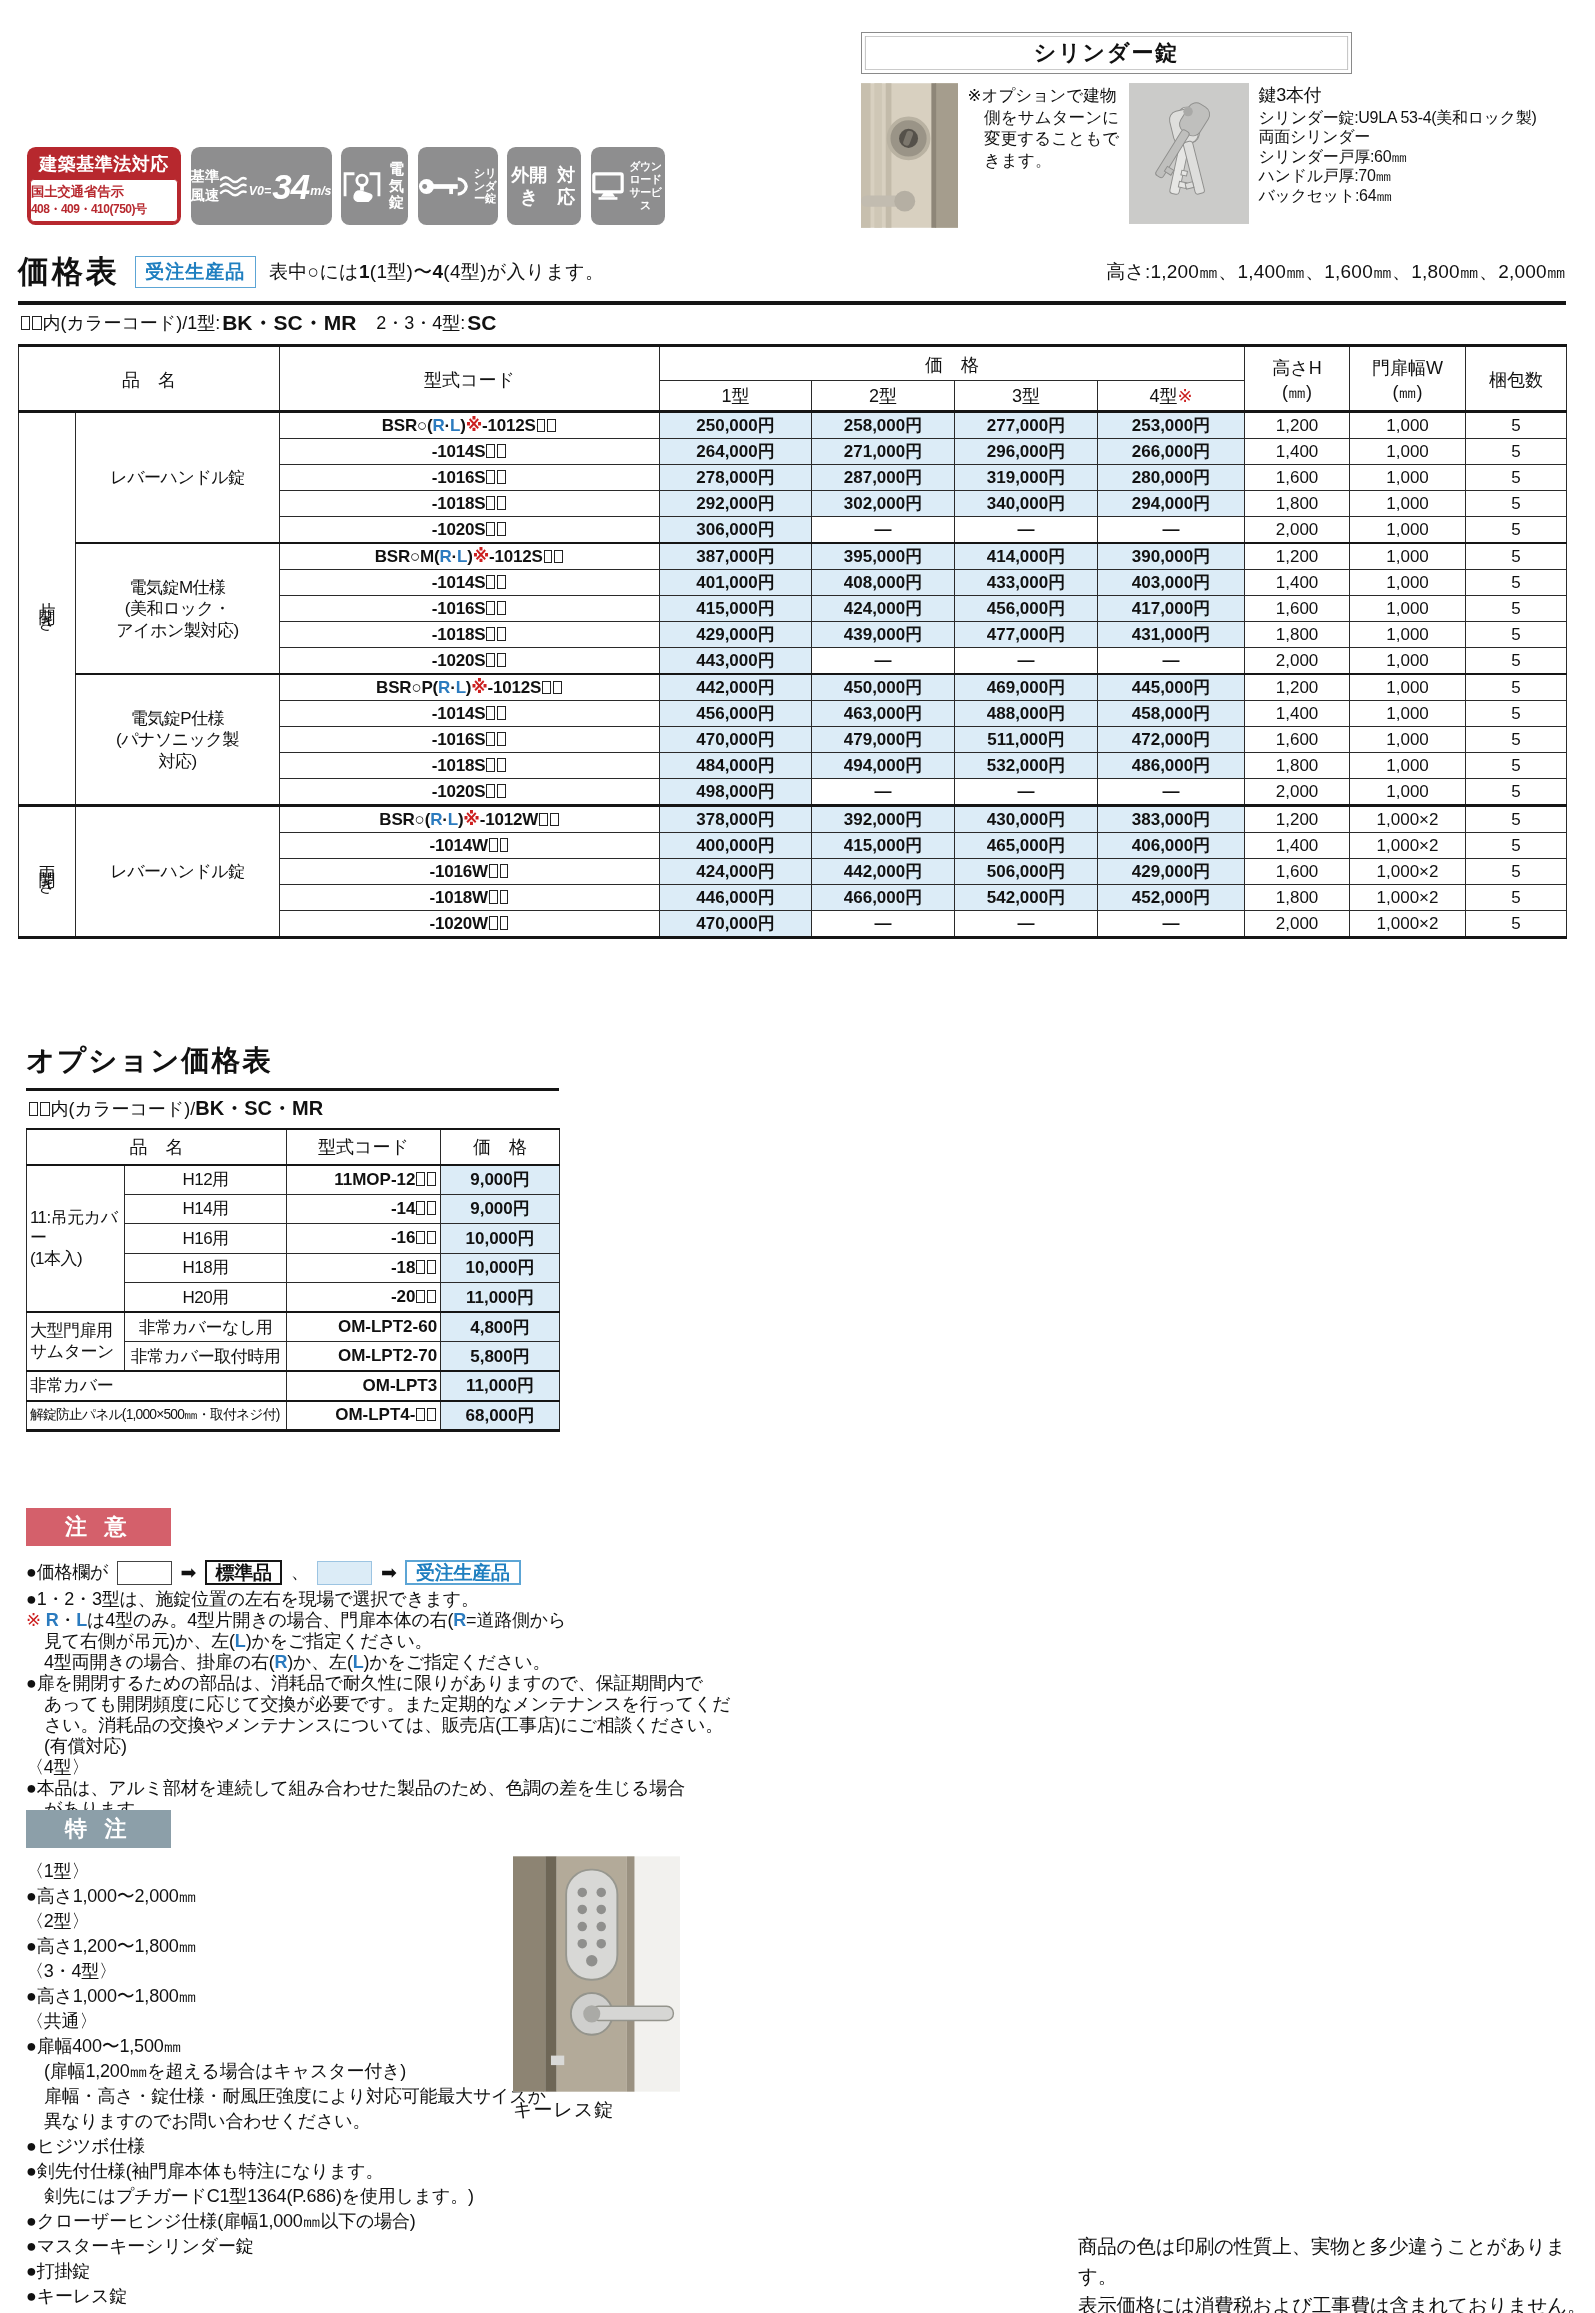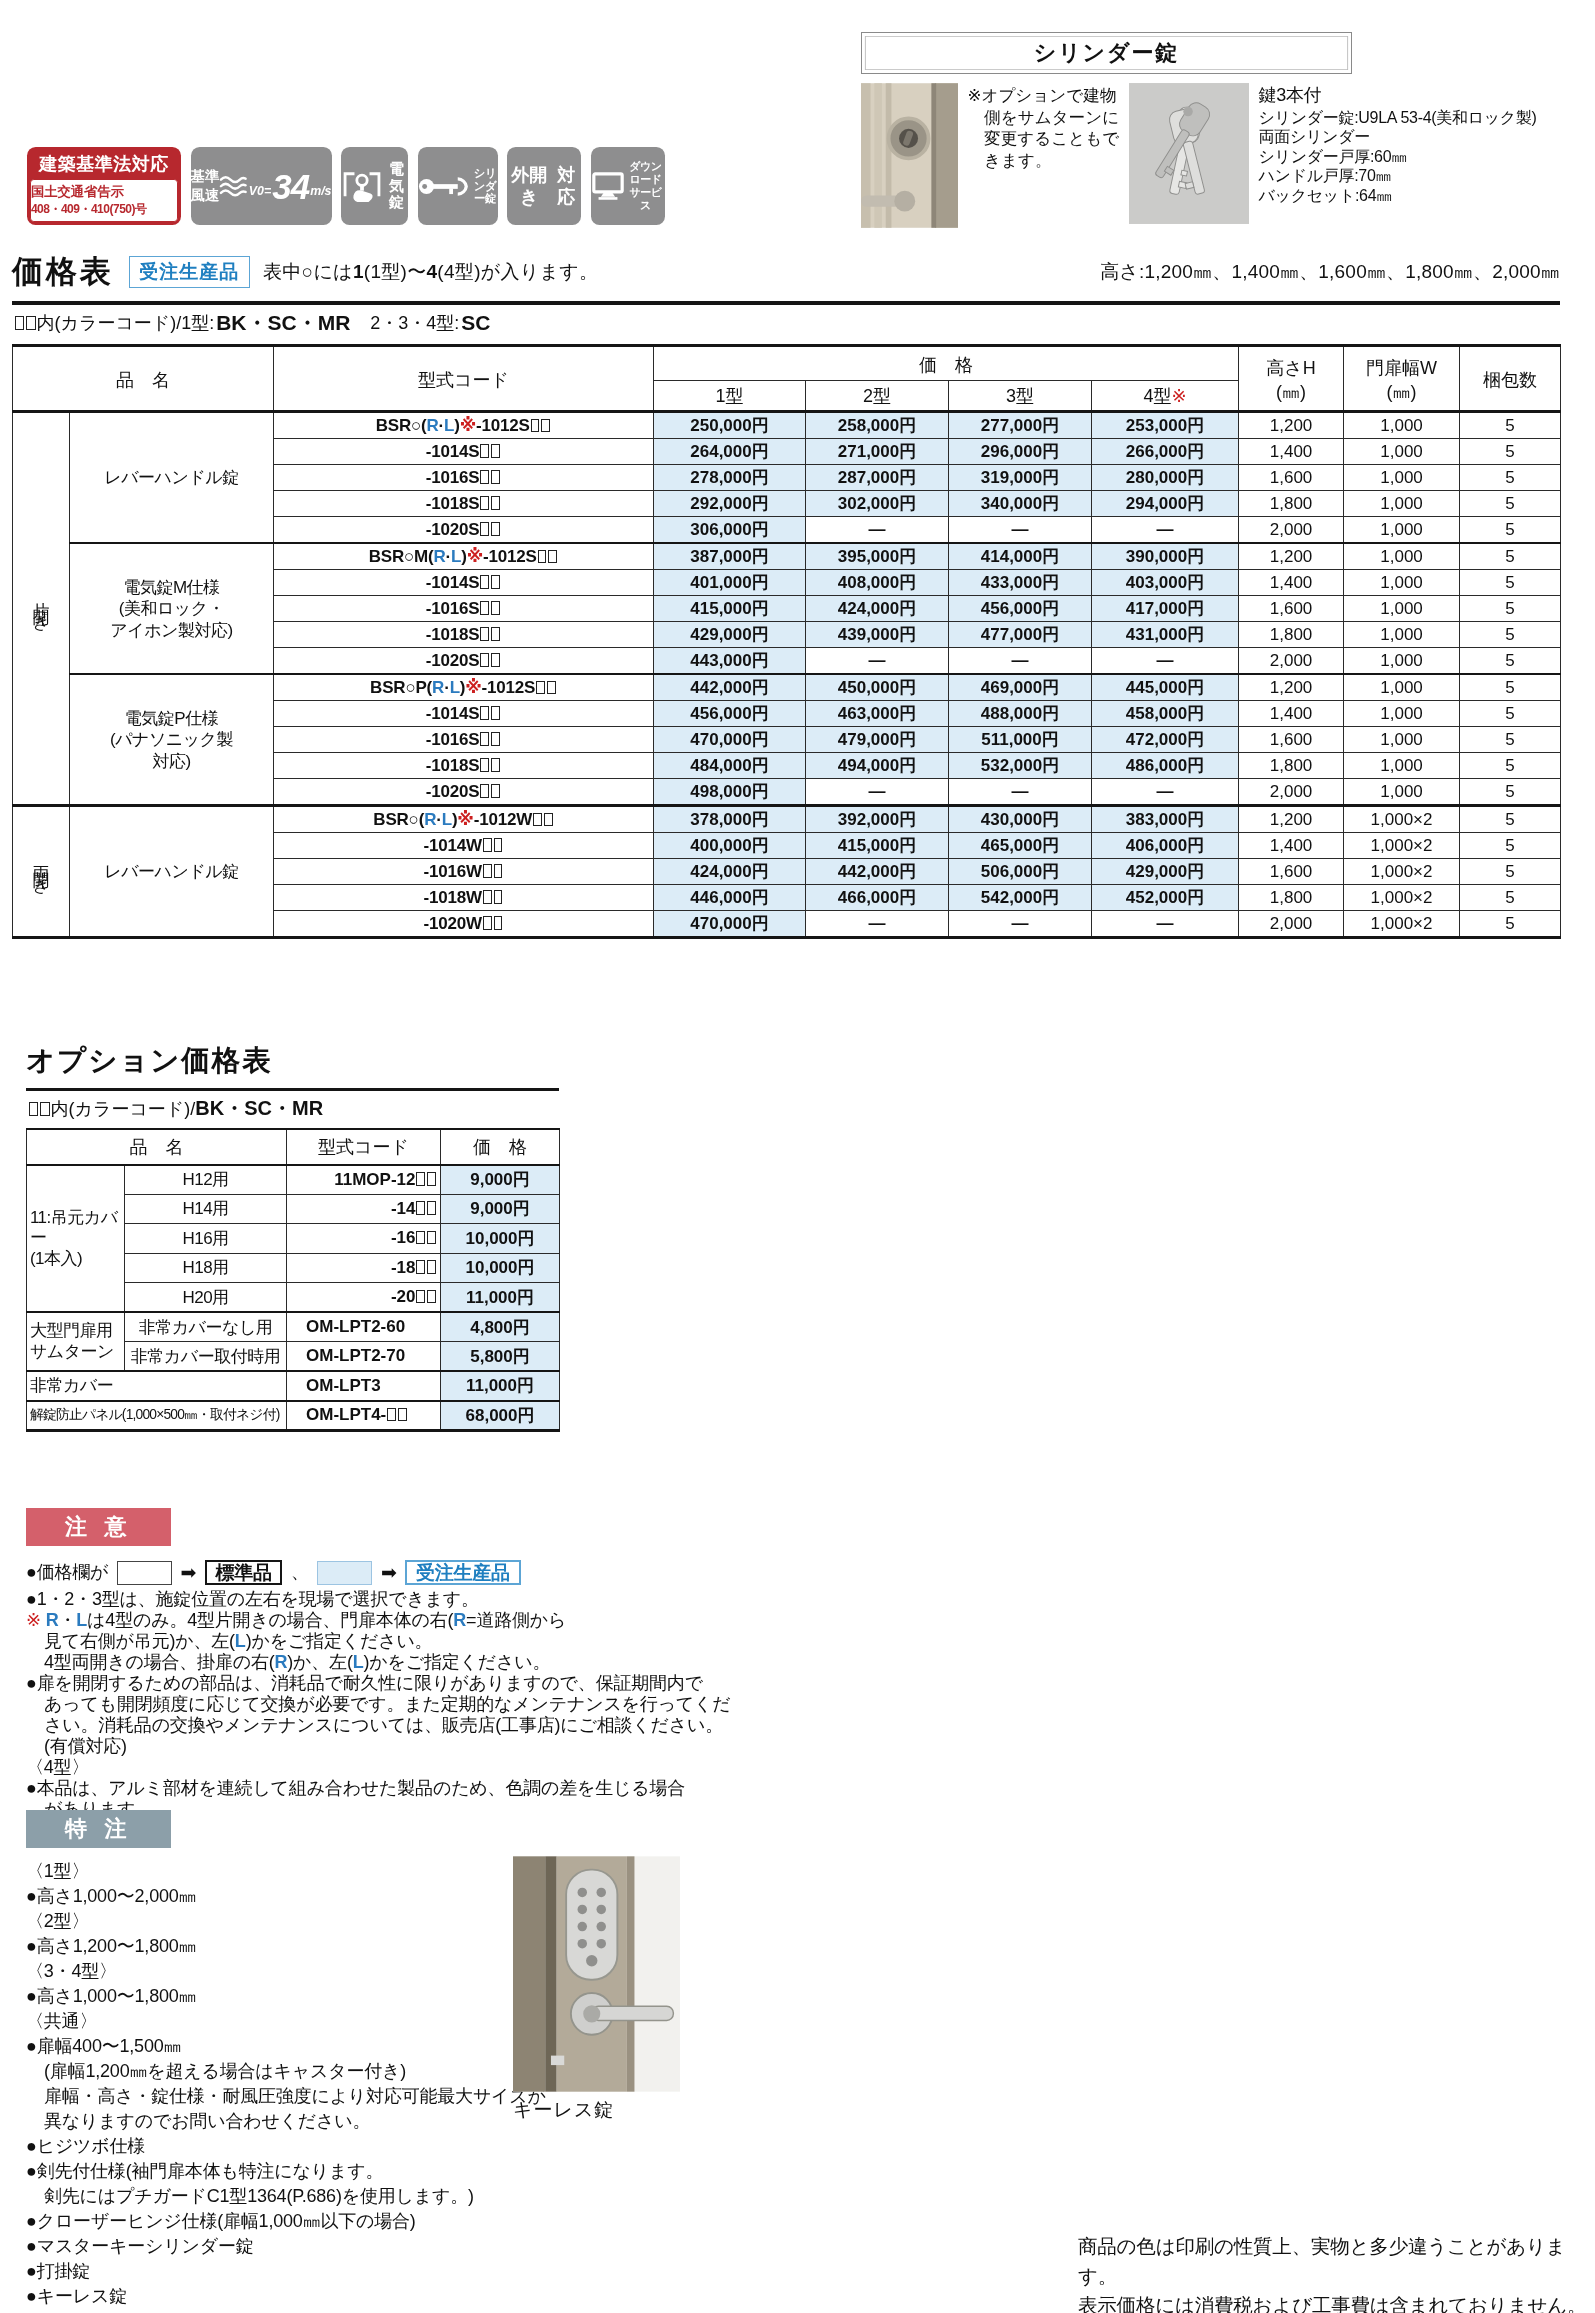--- a/index.html
+++ b/index.html
@@ -32,21 +32,21 @@
   .cyl-box { position:absolute; left:861px; top:32px; width:713px; }
   .cyl-title { width:491px; border:1.9px solid #8a8a8a; box-shadow:inset 0 0 0 2.9px #fff, inset 0 0 0 3.8px #bbb; padding:4.8px 0 5.7px; text-align:center; font-weight:700; font-size:22px; letter-spacing:1.9px; }
   .cyl-row { display:flex; gap:9.5px; margin-top:8.6px; }
   .photo { flex:none; }
   .cyl-note { width:152px; font-size:16.6px; line-height:1.3; padding-top:1.9px; }
   .cyl-note .nline + .nline { padding-left:1em; }
   .cyl-specs { font-size:16px; line-height:1.22; padding-top:1.9px; letter-spacing:-0.3px; }
   .cyl-specs .nline:first-child { font-size:18px; margin-bottom:1px; }
 
   
-  .price-sec { position:absolute; left:12px; top:251px; width:1548px; }
+  .price-sec { position:absolute; left:18px; top:251px; width:1548px; }
   .ps-head { display:flex; align-items:center; }
   .ps-title { font-size:31px; font-weight:900; letter-spacing:2.9px; }
   .order-badge { border:1.9px solid #5ca5d5; color:#1f7fc0; font-size:19px; font-weight:600; padding:1.9px 9.5px; margin:0 13.3px 0 15px; letter-spacing:1px; }
   .fill-note { font-size:19px; letter-spacing:0.3px; }
   .fill-note b, .fill-note .bold { font-weight:700; }
   .height-note { margin-left:auto; font-size:19px; letter-spacing:0.2px; }
   .color-note { border-top:4.3px solid #151515; margin-top:7.6px; padding:4.8px 1.9px 6.7px; font-size:18px; display:flex; align-items:center; }
   .color-note .bold-lg { font-weight:800; font-size:21px; margin:0 1.9px; }
 
   table { border-collapse:collapse; table-layout:fixed; }
@@ -73,21 +73,21 @@
   .opt-color-note { border-top:3.8px solid #151515; margin-top:7.6px; padding:4.8px 1.9px 5.7px; font-size:18px; }
   .opt-color-note .bold-lg { font-weight:800; font-size:20px; }
   .otable { width:533px; border:1.4px solid #151515; border-top:2.9px solid #151515; border-bottom:3.3px solid #151515; }
   .otable th, .otable td { border:1px solid #2a2a2a; }
   .otable thead th { font-size:18px; font-weight:500; padding:4.8px 1.9px; text-align:center; }
   .otable tbody td { height:29.5px; font-size:17px; padding:1.9px 2.9px; }
   td.ogroup { text-align:left; padding-left:5.7px; font-size:16.6px; line-height:1.2; letter-spacing:-0.5px; }
   td.ogroup.small { font-size:13.8px; letter-spacing:-0.8px; }
   td.oname { text-align:center; font-size:16.6px; letter-spacing:-0.5px; }
   td.ocode { text-align:right; padding-right:11.4px; font-weight:800; font-size:19px; white-space:nowrap; }
-  td.ocode.left { text-align:left; padding-left:19px; }
+  td.ocode.left { text-align:right; padding-left:19px; }
   td.oprice { background:#dcecf7; text-align:center; font-weight:800; font-size:18px; }
   .otable tr.sec td { border-top:2.4px solid #151515; }
 
   
   .sec-label { width:145px; height:38px; color:#fff; font-size:22px; font-weight:700; display:flex; align-items:center; justify-content:center; letter-spacing:5.7px; }
   .sec-label.red-bg { background:#d4606b;margin-top:40px; }
   .sec-label.gray-bg { background:#8c9fa9; }
   .caution-sec { position:absolute; left:26px; top:1468px; width:885px; }
   .custom-sec { position:absolute; left:26px; top:1810px; width:856px; }
   .note-lines { margin-top:10.5px; font-size:18px; line-height:21px; letter-spacing:-0.2px; }

